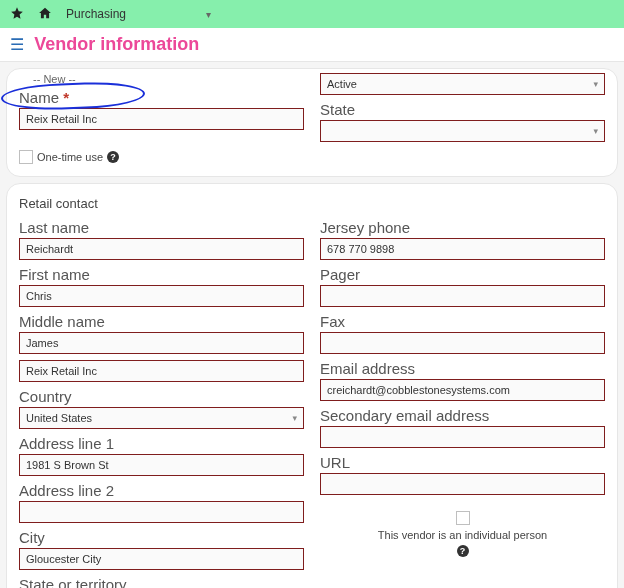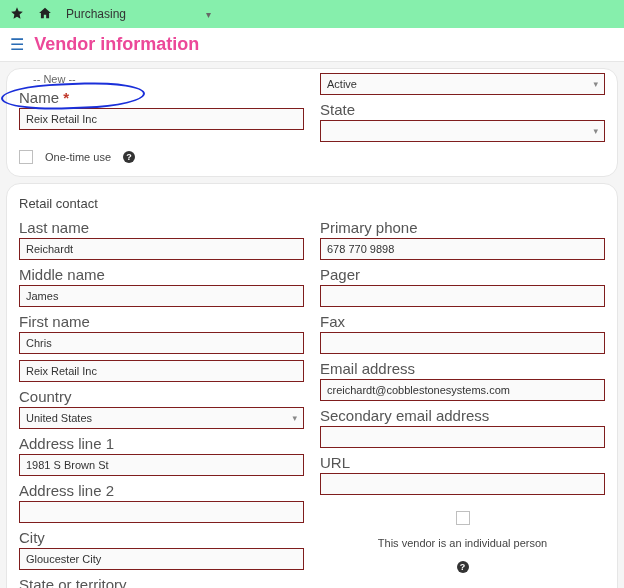--- a/index.html
+++ b/index.html
@@ -99,21 +99,21 @@
     width: 140px;
     height: 22px;
     border: 2px solid #1a2fd9;
     border-radius: 50% / 60%;
     transform: rotate(-2deg);
     pointer-events: none;
   }
   .checkbox-row {
     display: flex;
     align-items: center;
-    gap: 12px;
+    gap: 4px;
     font-size: 11px;
     color: #444;
     margin-top: 8px;
   }
   .chk {
     width: 14px; height: 14px;
     border: 1px solid #bfbfbf;
     background: #fff;
     display: inline-block;
   }
@@ -182,26 +182,26 @@
 <div class="section">
   <div class="section-title">Retail contact</div>
   <div class="two-col">
 
     <div class="col">
       <div class="field">
         <span class="field-label">Last name</span>
         <input class="text-input" value="Reichardt" style="">
       </div>
       <div class="field">
+        <span class="field-label">First name</span>
+        <input class="text-input" value="Chris" style="">
+      </div>
+      <div class="field">
         <span class="field-label">Middle name</span>
         <input class="text-input" value="James" style="">
-      </div>
-      <div class="field">
-        <span class="field-label">First name</span>
-        <input class="text-input" value="Chris" style="">
       </div>
       <div class="field">
         <input class="text-input" value="Reix Retail Inc" style="">
       </div>
       <div class="field">
         <span class="field-label">Country</span>
         <div class="select">
           <span>United States</span>
           <span class="chev">▾</span>
         </div>
@@ -223,21 +223,21 @@
         <div class="select">
           <span>New Jersey</span>
           <span class="chev">▾</span>
         </div>
       </div>
 
     </div>
 
     <div class="col">
       <div class="field">
-        <span class="field-label">Primary phone</span>
+        <span class="field-label">Jersey phone</span>
         <input class="text-input" value="678 770 9898" style="">
       </div>
       <div class="field">
         <span class="field-label">Pager</span>
         <input class="text-input" value="" style="">
       </div>
       <div class="field">
         <span class="field-label">Fax</span>
         <input class="text-input" value="" style="">
       </div>

